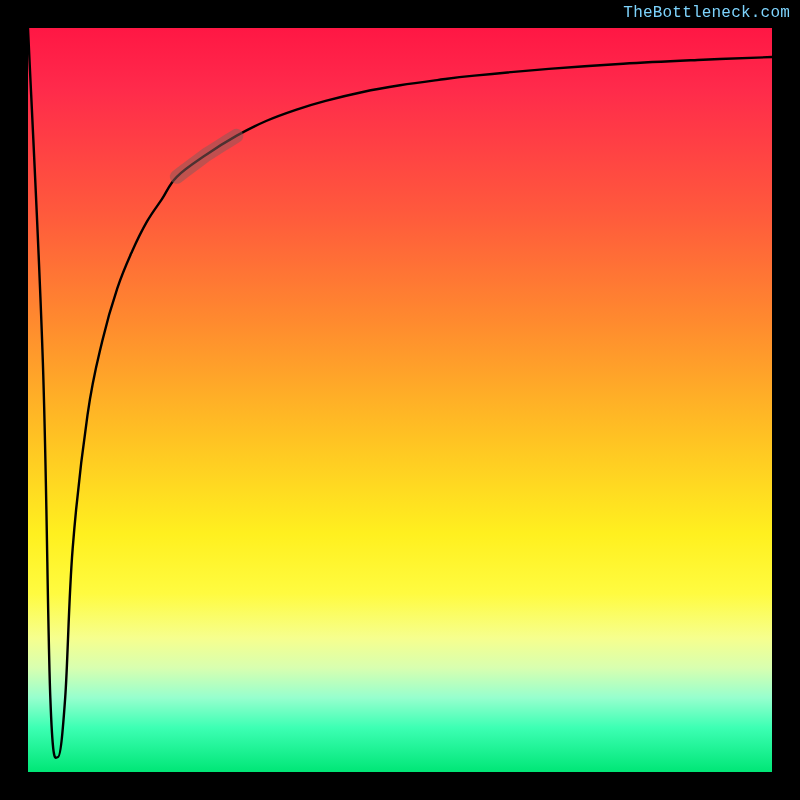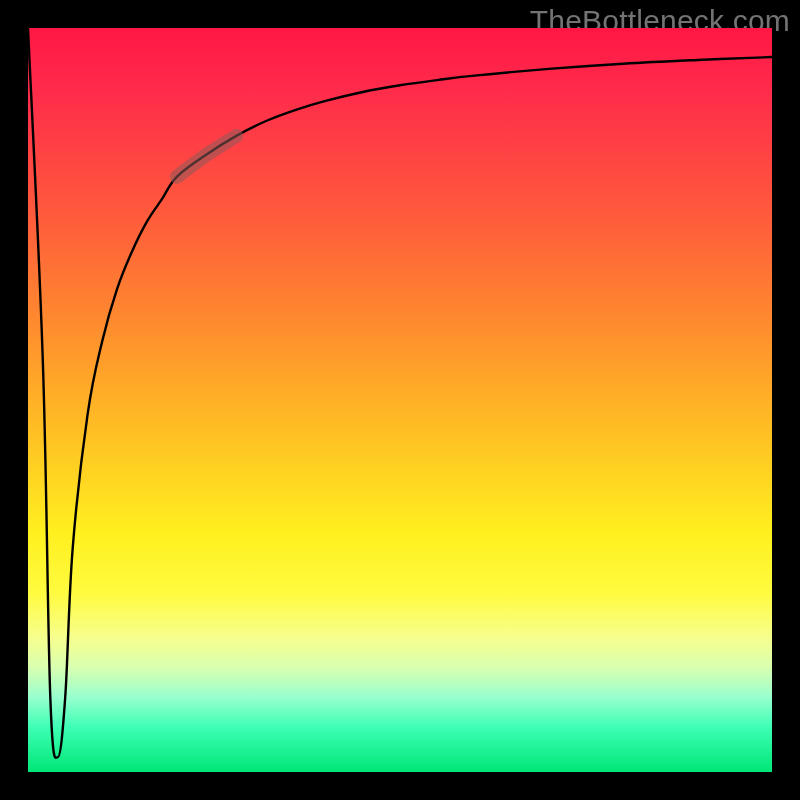--- a/index.html
+++ b/index.html
@@ -38,25 +38,26 @@
       #d8ffb0 86%,
       #97ffce 90%,
       #3dffb4 94%,
       #00e676 100%
     );
   }
   .watermark {
     position: absolute;
     top: 4px;
     right: 10px;
-    color: #737373;
-    font-size: 30px;
+    color: #7dd3fc;
+    font-size: 16px;
     font-weight: 500;
     letter-spacing: 0.2px;
     user-select: none;
+    font-family: Liberation Mono, monospace;
   }
   svg.curve {
     position: absolute;
     left: 0;
     top: 0;
     width: 744px;
     height: 744px;
     overflow: visible;
   }
 </style>

